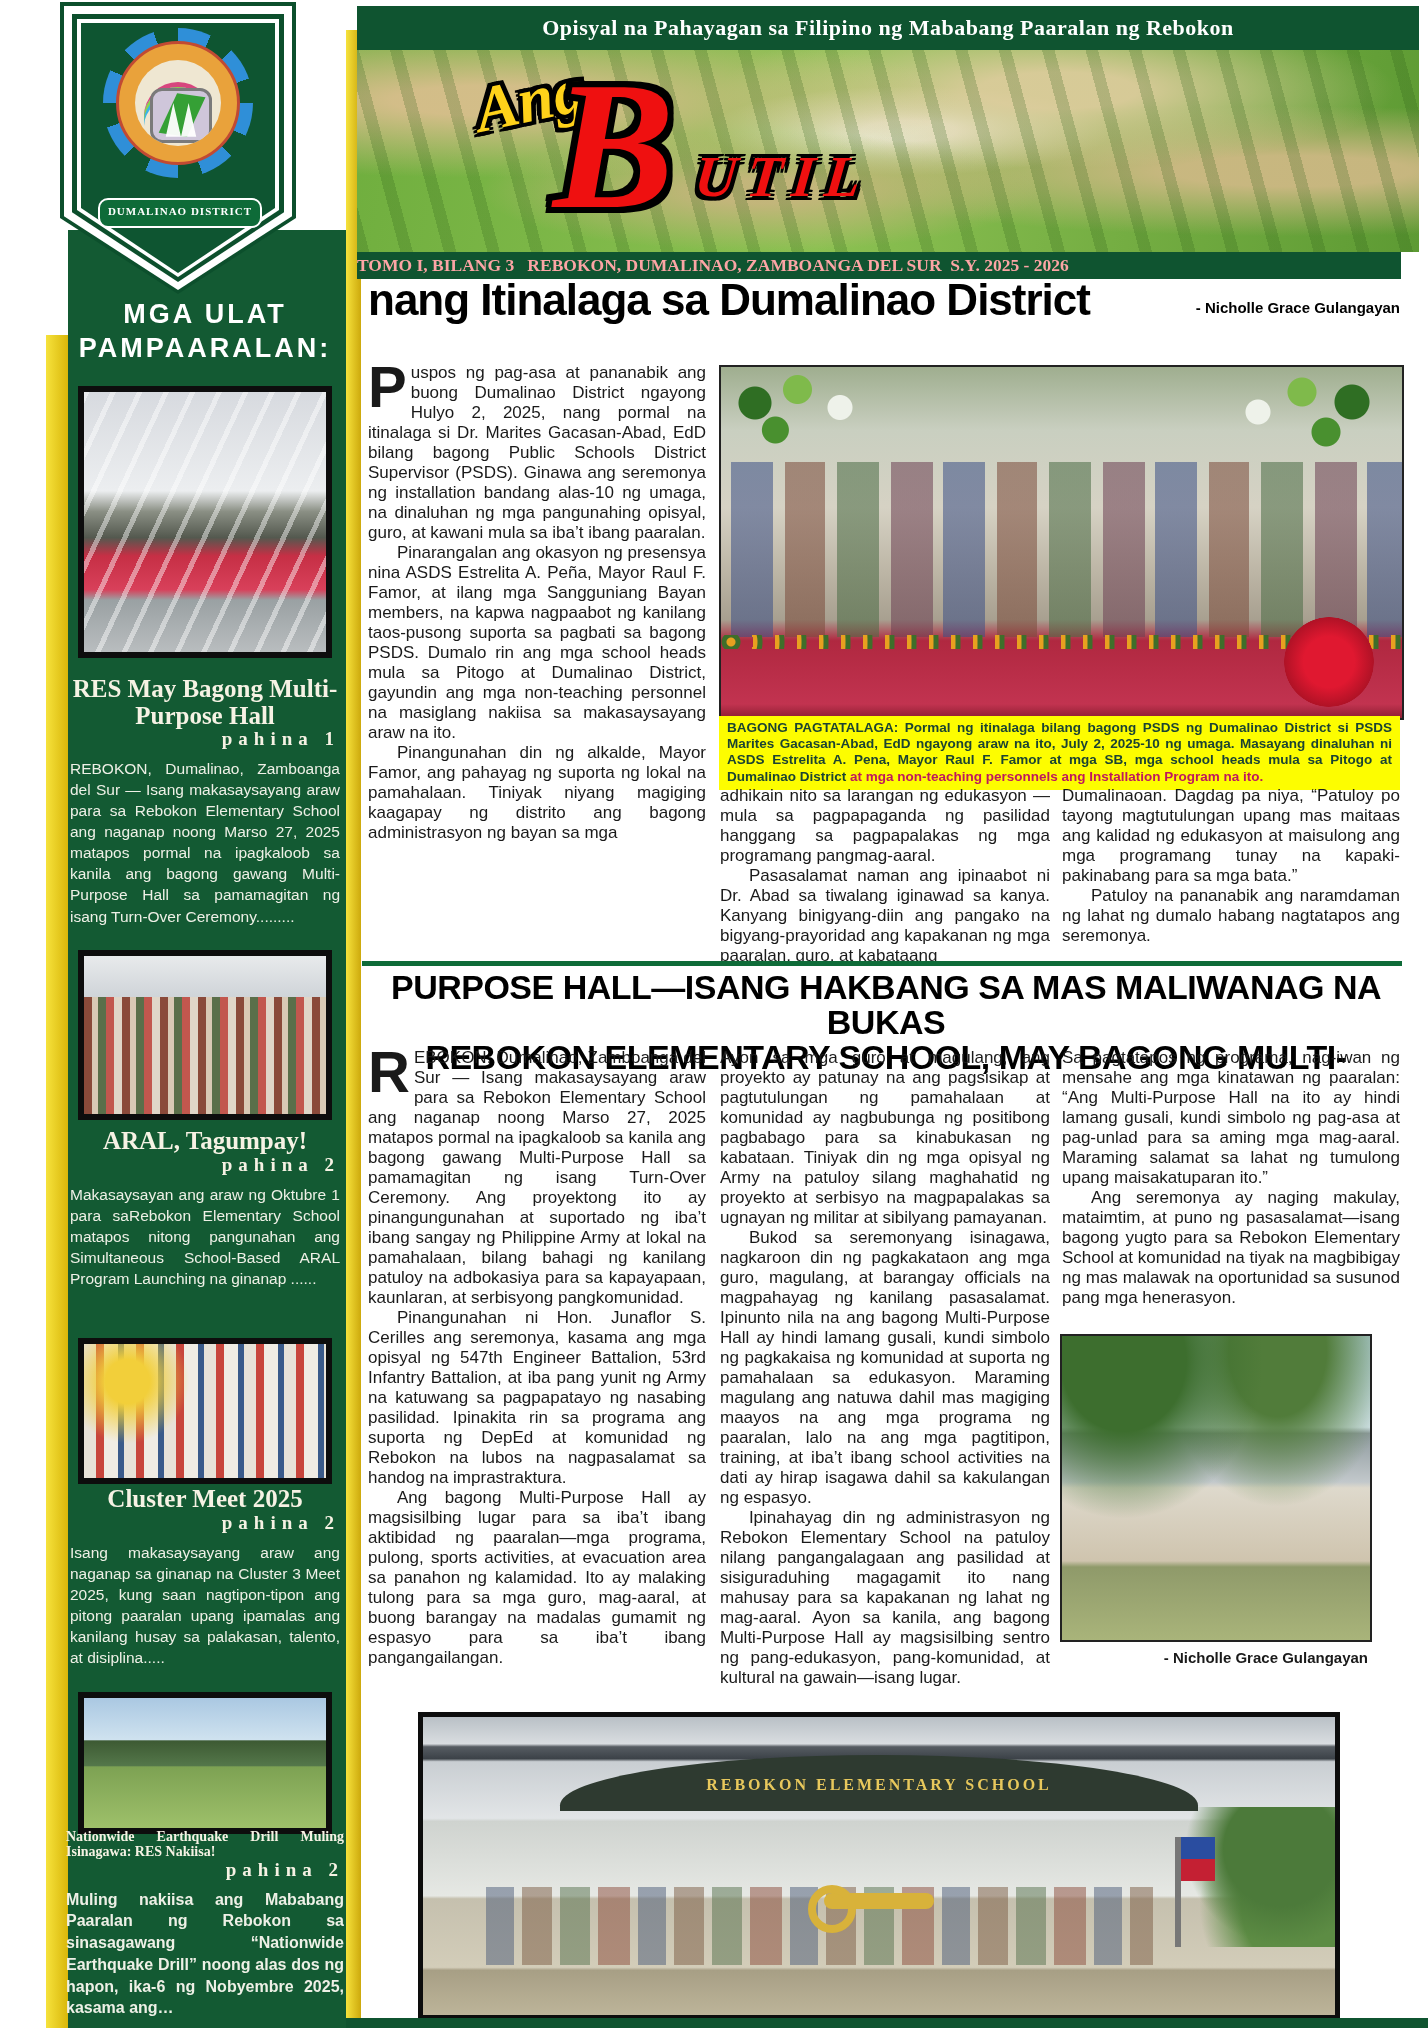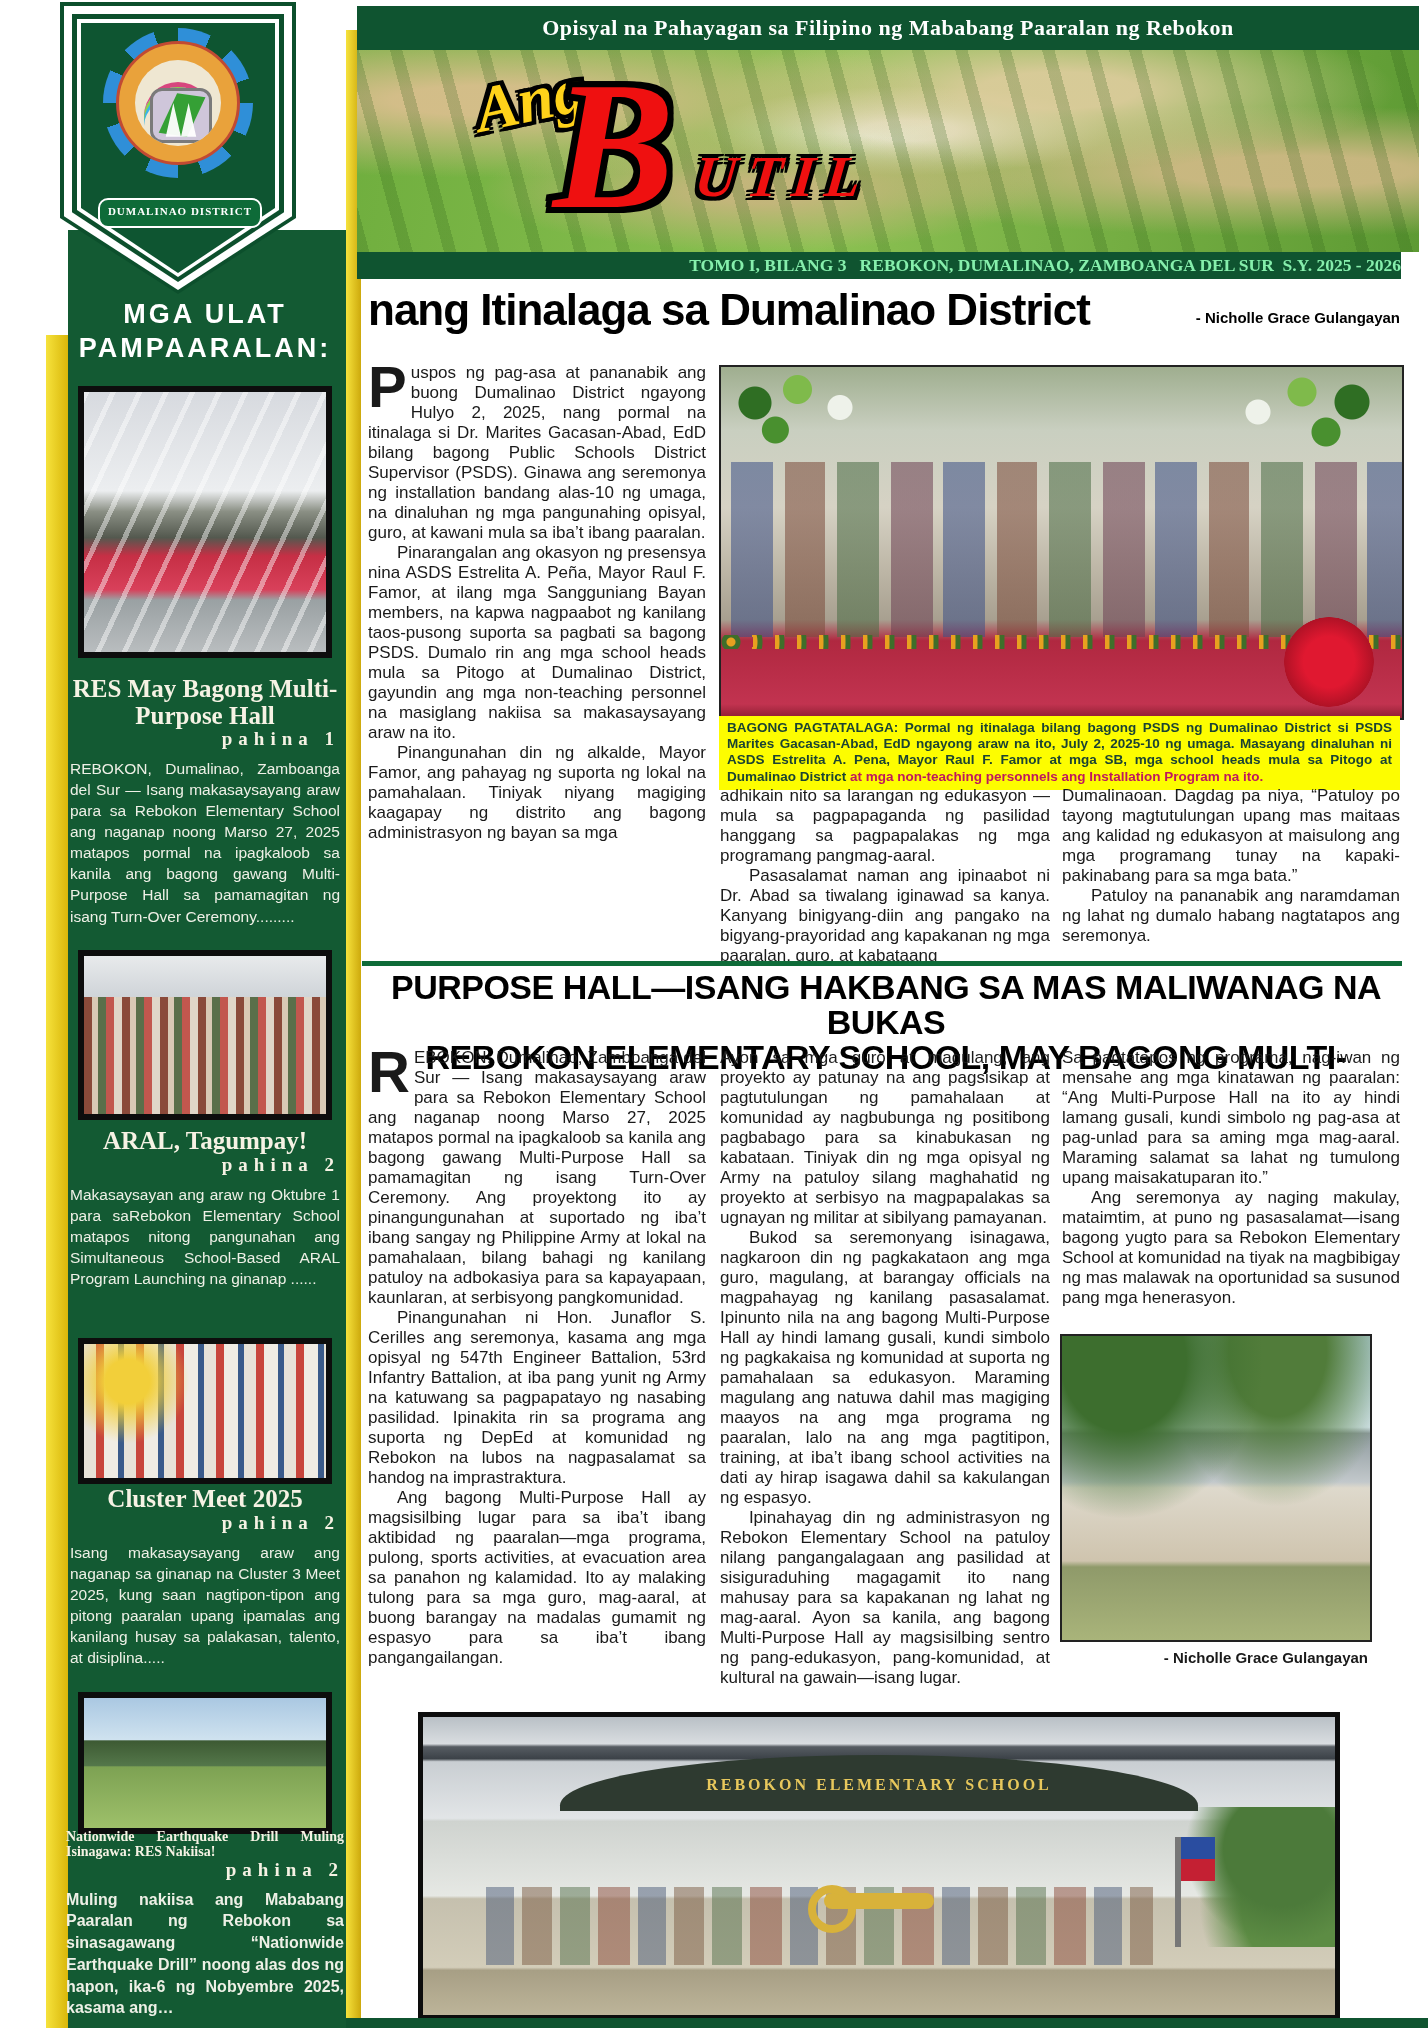--- a/index.html
+++ b/index.html
@@ -78,28 +78,28 @@
     linear-gradient(100deg,#6fae3e,#8cc152 45%,#5d9a33);}
   .mAng{position:absolute;left:118px;top:18px;transform:rotate(-12deg);color:#ffd21a;
     font:bold italic 64px/1 "Liberation Serif",serif;
     text-shadow:-4px -4px 0 #000,4px -4px 0 #000,-4px 4px 0 #000,4px 4px 0 #000,0 -4px 0 #000,0 4px 0 #000,-4px 0 0 #000,4px 0 0 #000;}
   .mB{position:absolute;left:196px;top:16px;color:#ef1010;
     font:bold italic 182px/160px "Liberation Serif",serif;
     text-shadow:-6px -6px 0 #000,6px -6px 0 #000,-6px 6px 0 #000,6px 6px 0 #000,0 -6px 0 #000,0 6px 0 #000,-6px 0 0 #000,6px 0 0 #000;}
   .mUtil{position:absolute;left:338px;top:98px;transform:skewX(-6deg);color:#ef1010;
     font:bold italic 58px/1 "Liberation Serif",serif;letter-spacing:10px;
     text-shadow:-4px -4px 0 #000,4px -4px 0 #000,-4px 4px 0 #000,4px 4px 0 #000,0 -4px 0 #000,0 4px 0 #000,-4px 0 0 #000,4px 0 0 #000;}
-  .tomo{left:357px;top:252px;width:1044px;height:27px;background:#0f5430;color:#86efac;
-    font:bold 17.5px/27px "Liberation Serif",serif;text-align:right;white-space:pre;}
+  .tomo{left:357px;top:252px;width:1044px;height:27px;background:#0f5430;color:#fca5a5;
+    font:bold 17.5px/27px "Liberation Serif",serif;text-align:left;white-space:pre;}
 
   
   .a1head{left:368px;top:279px;width:1032px;}
   .hl{font:bold 44px/38px "Liberation Sans",sans-serif;letter-spacing:-1px;color:#000;}
   .hl1{text-align:justify;text-align-last:justify;}
-  .hl2row{display:flex;justify-content:space-between;align-items:flex-end;margin-top:12px;}
+  .hl2row{display:flex;justify-content:space-between;align-items:flex-end;margin-top:2px;}
   .byline{font:bold 15px/1 "Liberation Sans",sans-serif;color:#000;padding-bottom:4px;}
   .bodycol{font:17px/20px "Liberation Sans",sans-serif;text-align:justify;}
   .bodycol p{margin:0;}
   .bodycol p.ind{text-indent:1.7em;}
   .dropcap{float:left;font:bold 58px/44px "Liberation Sans",sans-serif;padding:2px 4px 0 0;}
   .a1c1{left:368px;top:363px;width:338px;height:598px;}
   .a1photo{left:719px;top:365px;width:681px;height:351px;border:2px solid #222;background:
     linear-gradient(180deg,#9fae8f 0%,#c9cfc0 18%,#d6d2c4 40%,#bdb6a6 58%,#a8a090 72%,#b02840 78%,#c23350 96%,#8f1f33 100%);}
   .a1p-balL{position:absolute;left:0;top:0;width:170px;height:90px;background:
     radial-gradient(circle at 20% 40%,#2f6e23 0 16px,rgba(0,0,0,0) 17px),

